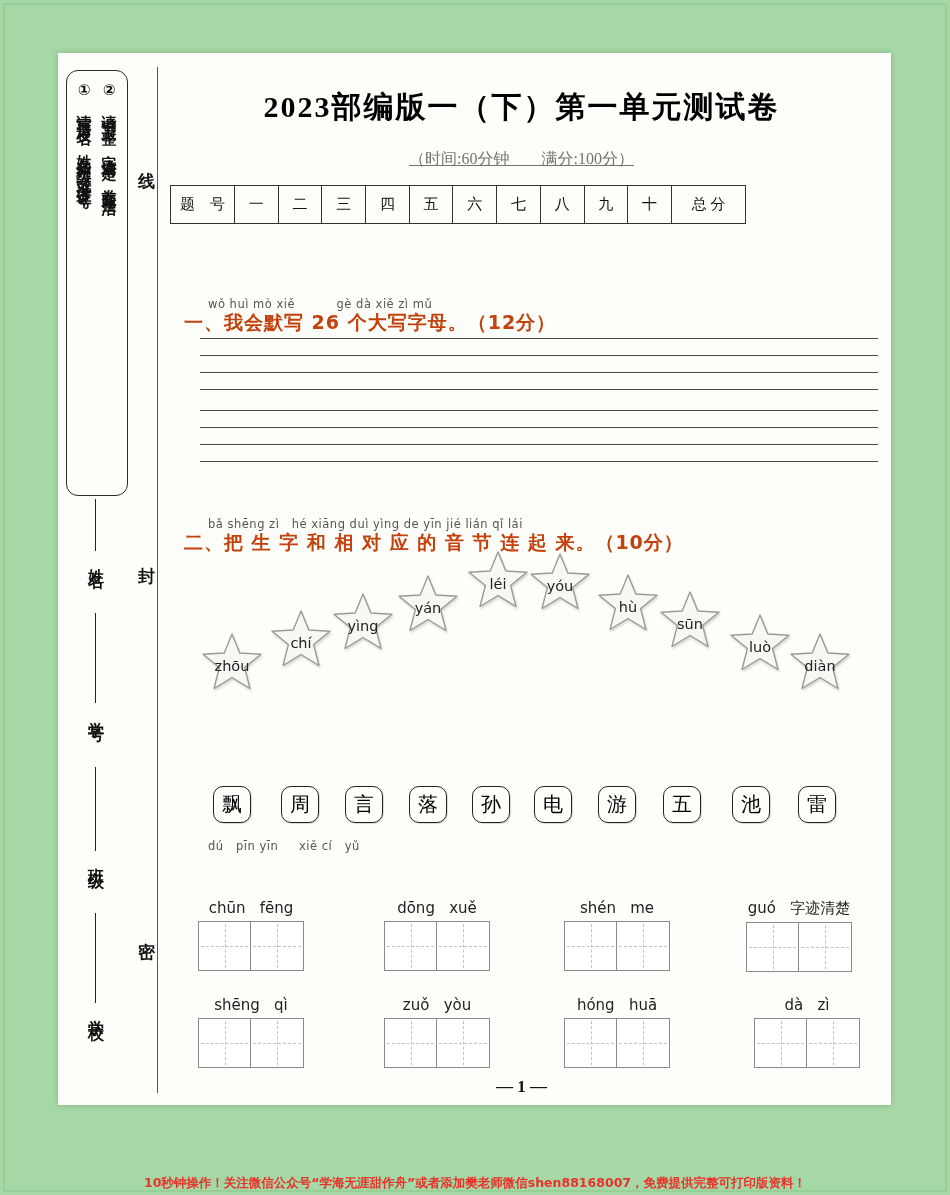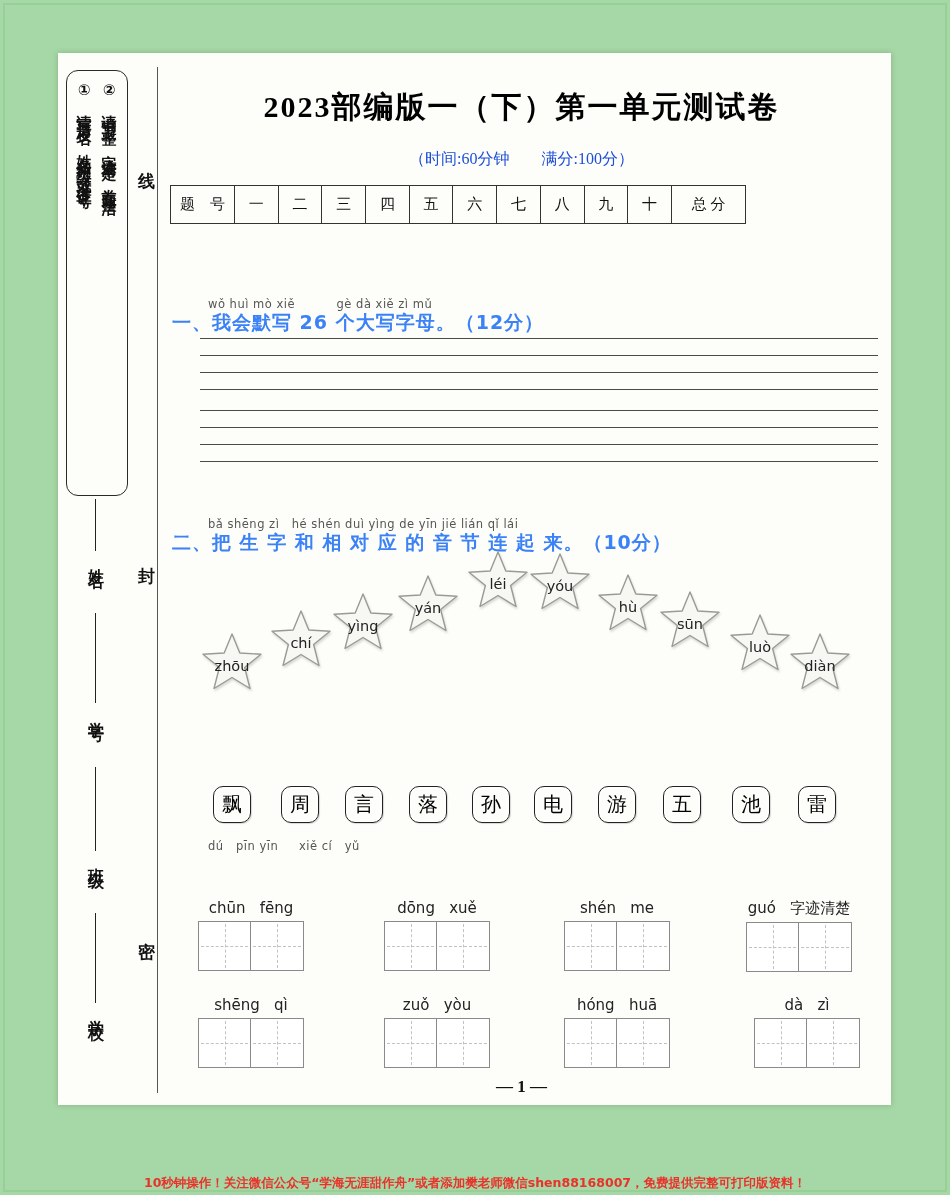--- a/index.html
+++ b/index.html
@@ -29,33 +29,33 @@
   .vline { position:absolute; left:37px; width:0; border-left:1.4px solid #222; }
 
   
   .title {
     position:absolute; left:100px; right:6px; top:34px; text-align:center;
     font-size:30px; font-weight:bold; letter-spacing:2px;
     font-family:"Liberation Serif","DejaVu Serif",serif; color:#000;
   }
   .subtitle {
     position:absolute; left:100px; right:6px; top:96px; text-align:center;
-    font-size:16px; font-family:"Liberation Serif","DejaVu Serif",serif; color:#1d4ed8; white-space:pre;
+    font-size:16px; font-family:"Liberation Serif","DejaVu Serif",serif; color:#737373; white-space:pre;text-decoration:underline;
   }
 
   
   .score-table { position:absolute; left:112px; top:132px; width:576px; border-collapse:collapse; table-layout:fixed; }
   .score-table td {
     border:1.2px solid #333; height:38px; text-align:center;
     font-size:15px; font-family:"Liberation Serif","DejaVu Serif",serif; color:#111;
   }
 
   
   .sec-pinyin { position:absolute; font-size:11.5px; color:#555; white-space:pre; letter-spacing:.5px; }
-  .sec-heading { position:absolute; font-size:19px; font-weight:bold; letter-spacing:1px; color:#3b82f6; }
+  .sec-heading { position:absolute; font-size:19px; font-weight:bold; letter-spacing:1px; color:#c2410c;margin-left:12px; }
 
   
   .write-lines { position:absolute; left:142px; width:678px; }
   .write-lines .ln { height:17px; border-top:1px solid #4a4a4a; }
 
   
   .star { position:absolute; width:64px; height:60px; }
   .star svg { position:absolute; inset:0; filter:drop-shadow(1px 2px 1px rgba(0,0,0,.15)); }
   .star span {
     position:absolute; inset:0; display:flex; align-items:center; justify-content:center;
@@ -162,21 +162,21 @@
     <div class="ln"></div>
     <div class="ln"></div>
   </div>
   <div class="write-lines" style="top:357px">
     <div class="ln"></div>
     <div class="ln"></div>
     <div class="ln"></div>
     <div class="ln"></div>
   </div>
 
-  <div class="sec-pinyin" style="left:150px; top:464px">bǎ shēng zì   hé shén duì yìng de yīn jié lián qǐ lái</div>
+  <div class="sec-pinyin" style="left:150px; top:464px">bǎ shēng zì   hé xiāng duì yìng de yīn jié lián qǐ lái</div>
   <div class="sec-heading" style="left:114px; top:477px">二、把 生 字 和 相 对 应 的 音 节 连 起 来。（10分）</div>
 
   <div class="star" style="left:142px; top:578px">
     <svg viewBox="0 0 64 60">
         <polygon points="32,3 39.8,22 61,23.2 44.6,36.5 50,57.5 32,46.5 14,57.5 19.4,36.5 3,23.2 24.2,22" fill="#f7f7f4" stroke="#9a9a95" stroke-width="1.4" stroke-linejoin="round"></polygon>
       </svg>
     <span>zhōu</span>
   </div>
   <div class="star" style="left:211px; top:555px">
     <svg viewBox="0 0 64 60">

